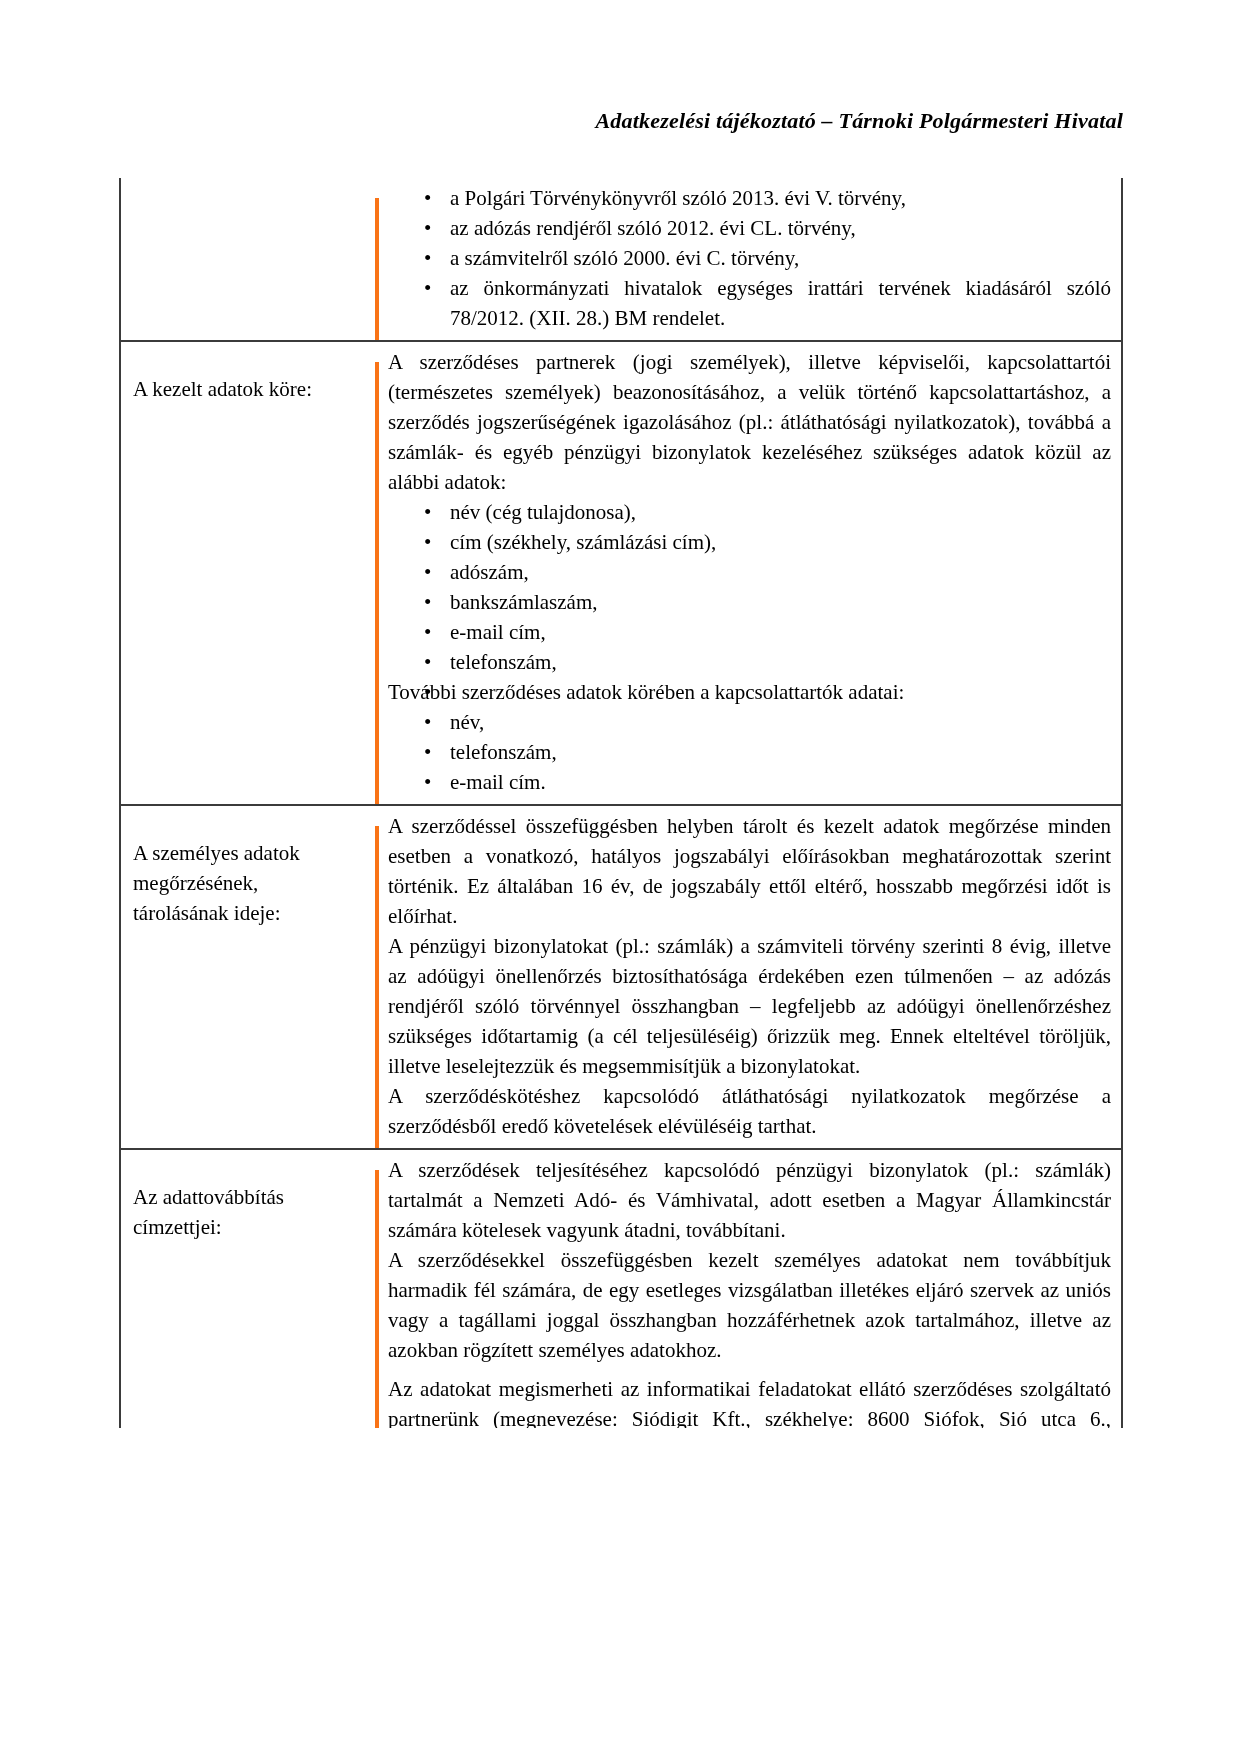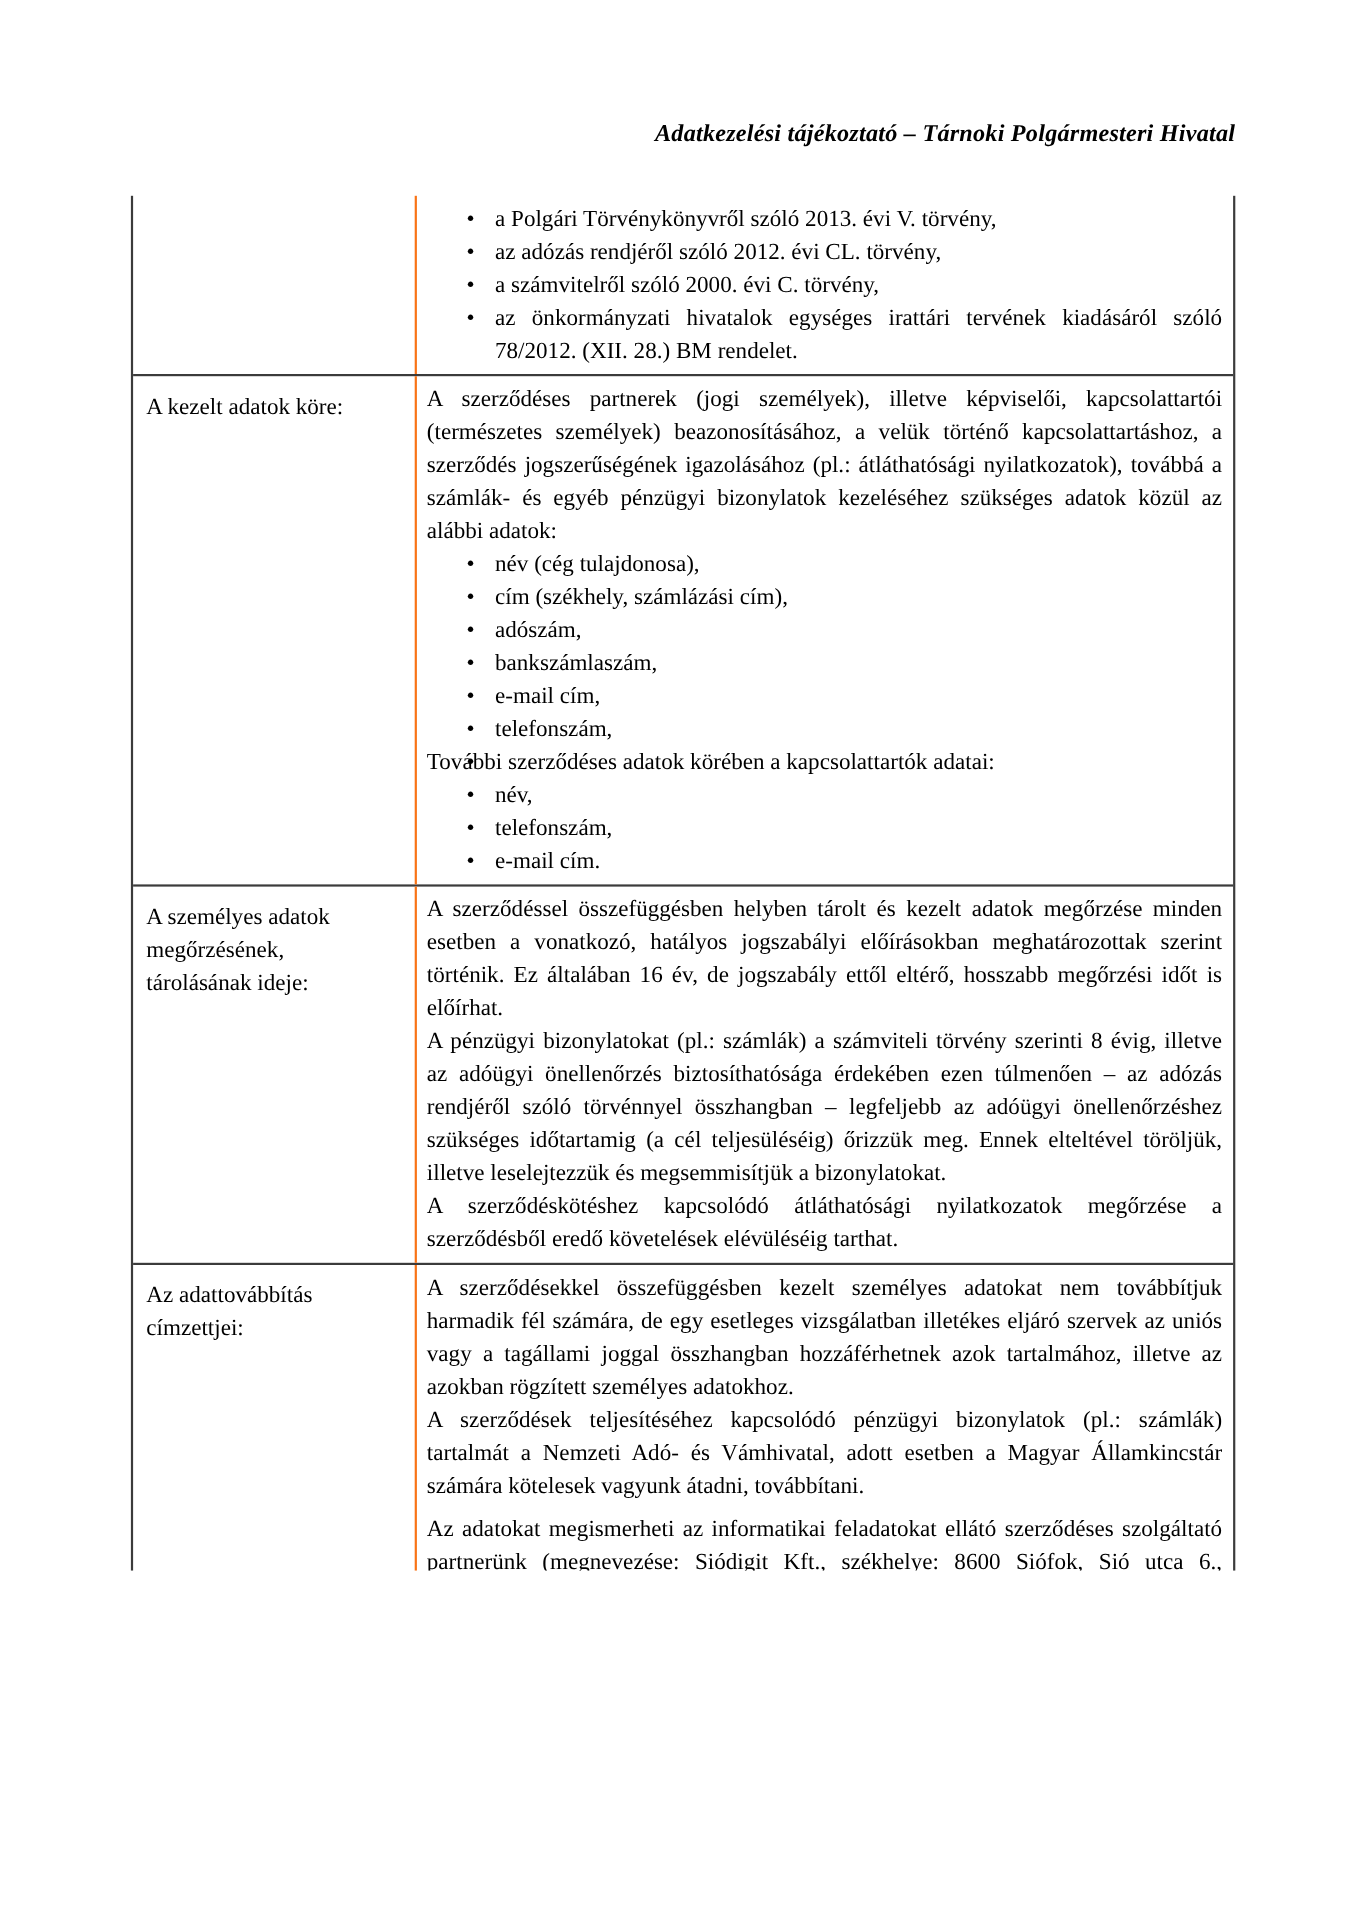--- a/index.html
+++ b/index.html
@@ -34,24 +34,25 @@
     border-bottom: 2px solid #3b3b3b;
     box-sizing: border-box;
     font-size: 21px;
     line-height: 30px;
   }
   .row { display: flex; align-items: stretch; }
   .row + .row { border-top: 2px solid #3b3b3b; }
   .cell-label {
     width: 258px;
     flex: 0 0 258px;
-    border-right: 2px solid #f97316;
+    border-right: 4px solid #f97316;
     box-sizing: border-box;
     padding: 12px 6px 7px 12px;
     white-space: pre-line;
+    margin-top: 20px;
   }
   .cell-content {
     flex: 1 1 auto;
     box-sizing: border-box;
     padding: 5px 10px 7px 9px;
   }
   .para { text-align: justify; }
   .para.spaced { margin-top: 9px; }
   .bullet-list { }
   .b-item {
@@ -121,21 +122,21 @@
         <div class="cell-content">
           <div class="para">A szerződéssel összefüggésben helyben tárolt és kezelt adatok megőrzése minden esetben a vonatkozó, hatályos jogszabályi előírásokban meghatározottak szerint történik. Ez általában 16 év, de jogszabály ettől eltérő, hosszabb megőrzési időt is előírhat.</div>
           <div class="para">A pénzügyi bizonylatokat (pl.: számlák) a számviteli törvény szerinti 8 évig, illetve az adóügyi önellenőrzés biztosíthatósága érdekében ezen túlmenően – az adózás rendjéről szóló törvénnyel összhangban – legfeljebb az adóügyi önellenőrzéshez szükséges időtartamig (a cél teljesüléséig) őrizzük meg. Ennek elteltével töröljük, illetve leselejtezzük és megsemmisítjük a bizonylatokat.</div>
           <div class="para">A szerződéskötéshez kapcsolódó átláthatósági nyilatkozatok megőrzése a szerződésből eredő követelések elévüléséig tarthat.</div>
         </div>
       </div>
       <div class="row">
         <div class="cell-label">Az adattovábbítás
 címzettjei:</div>
         <div class="cell-content">
+          <div class="para">A szerződések teljesítéséhez kapcsolódó pénzügyi bizonylatok (pl.: számlák) tartalmát a Nemzeti Adó- és Vámhivatal, adott esetben a Magyar Államkincstár számára kötelesek vagyunk átadni, továbbítani.</div>
           <div class="para">A szerződésekkel összefüggésben kezelt személyes adatokat nem továbbítjuk harmadik fél számára, de egy esetleges vizsgálatban illetékes eljáró szervek az uniós vagy a tagállami joggal összhangban hozzáférhetnek azok tartalmához, illetve az azokban rögzített személyes adatokhoz.</div>
-          <div class="para">A szerződések teljesítéséhez kapcsolódó pénzügyi bizonylatok (pl.: számlák) tartalmát a Nemzeti Adó- és Vámhivatal, adott esetben a Magyar Államkincstár számára kötelesek vagyunk átadni, továbbítani.</div>
           <div class="para spaced">Az adatokat megismerheti az informatikai feladatokat ellátó szerződéses szolgáltató partnerünk (megnevezése: Siódigit Kft., székhelye: 8600 Siófok, Sió utca 6., adószáma: 10432936-2-14).</div>
         </div>
       </div>
     </div>
 
   <div class="doc-footer">8. oldal</div>
 </div>
 
 </body></html>

